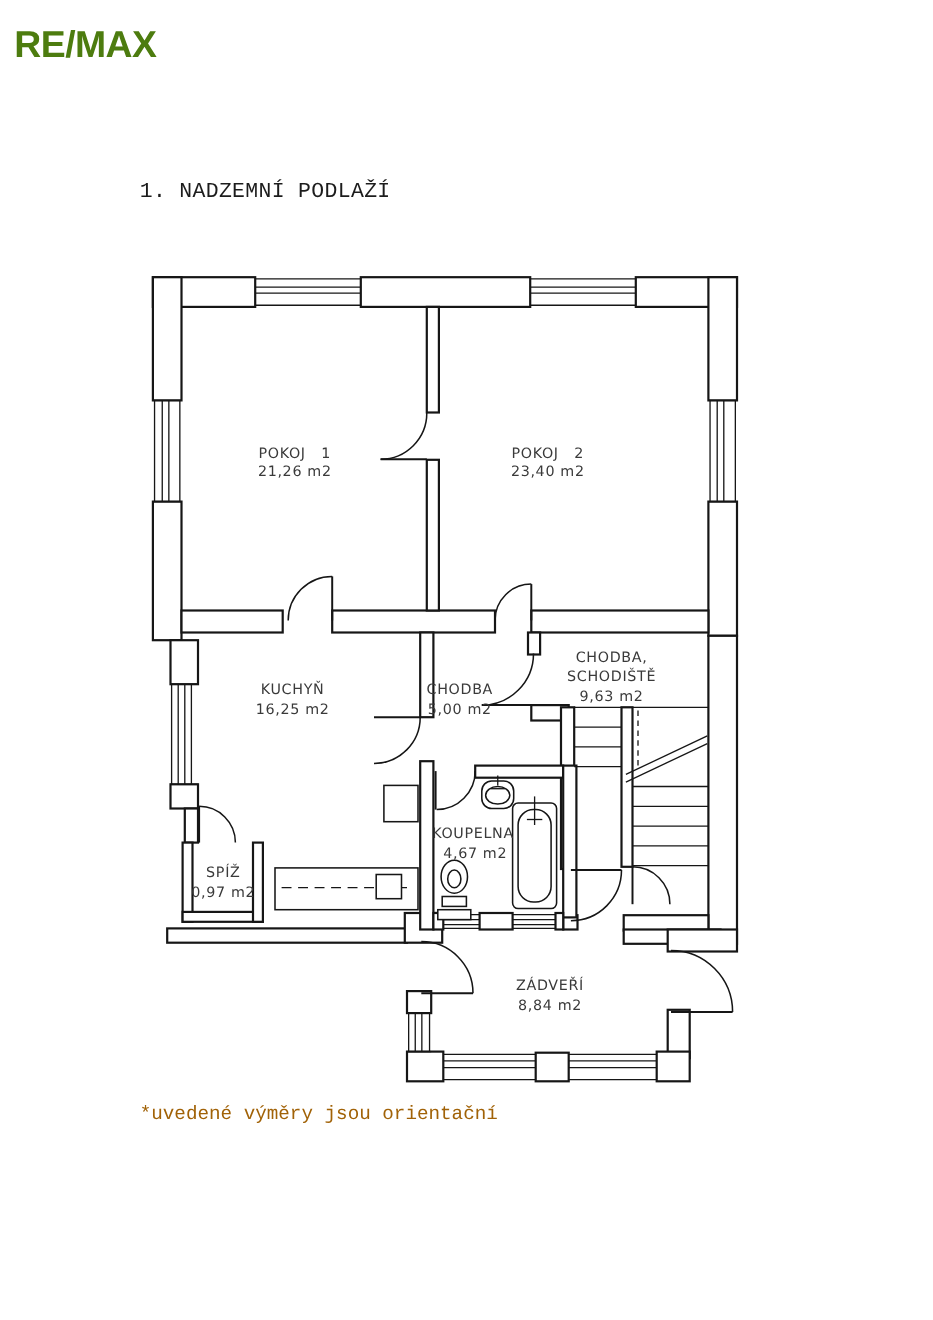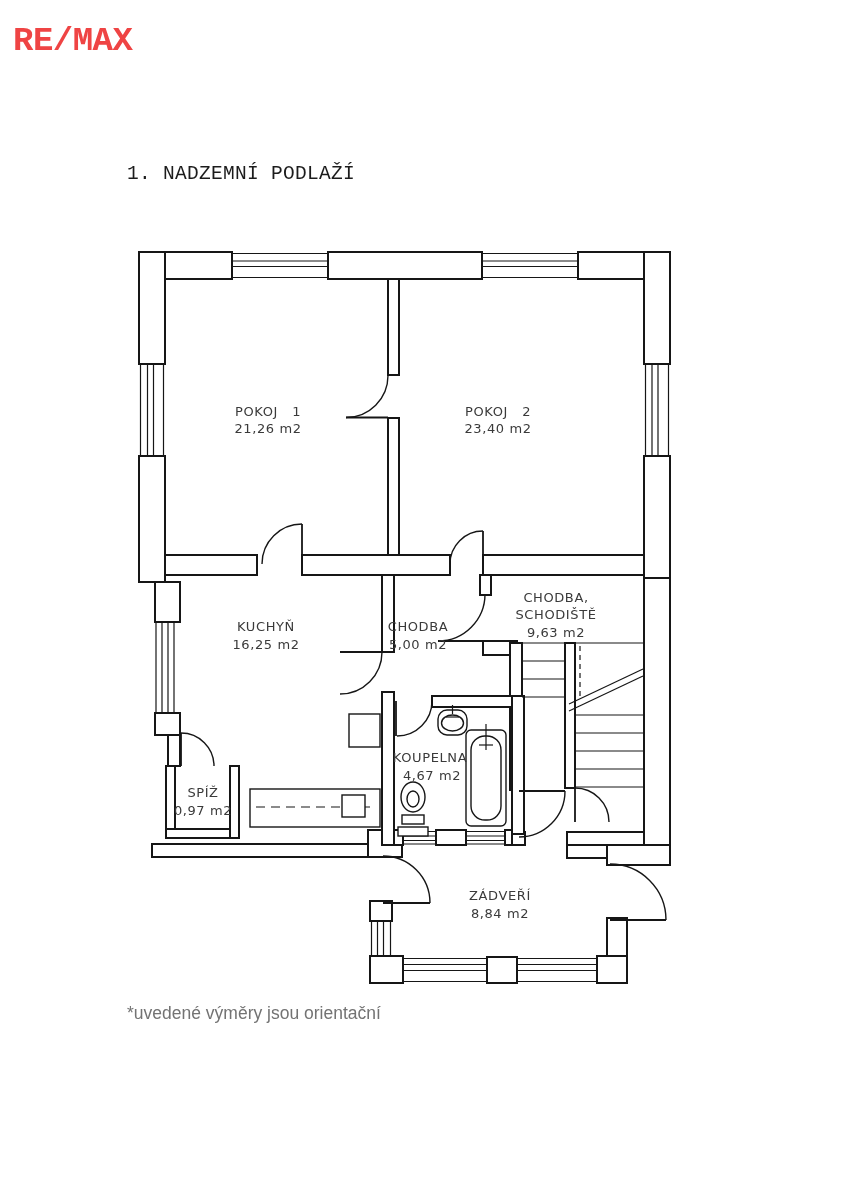--- a/index.html
+++ b/index.html
@@ -1,19 +1,19 @@
 <!DOCTYPE html>
 <html><head>
 <meta charset="utf-8">
 <style>
   html,body{margin:0;padding:0;background:#ffffff;}
   body{width:848px;height:1200px;position:relative;font-family:"Liberation Sans",sans-serif;overflow:hidden;}
-  .logo{position:absolute;left:13px;top:22px;font-family:Liberation Mono, monospace;font-weight:800;font-size:34px;letter-spacing:-.5px;color:#ef4444;}
+  .logo{position:absolute;left:13px;top:22px;font-family:Liberation Sans, sans-serif;font-weight:800;font-size:34px;letter-spacing:-.5px;color:#4d7c0f;}
   .title{position:absolute;left:127px;top:163px;font-family:Liberation Mono, monospace;font-size:19.5px;letter-spacing:.3px;color:#1c1c1c;}
-  .footnote{position:absolute;left:127px;top:1003px;font-family:Liberation Sans, sans-serif;font-size:17.5px;color:#737373;}
+  .footnote{position:absolute;left:127px;top:1003px;font-family:Liberation Mono, monospace;font-size:17.5px;color:#a16207;}
   svg.plan{position:absolute;left:0;top:0;}
   svg text{font-family:"DejaVu Sans",sans-serif;font-size:13px;fill:#3a3a3a;letter-spacing:.6px;white-space:pre;text-anchor:middle;}
   .wall{fill:#ffffff;stroke:#161616;stroke-width:2;}
   .win{stroke:#161616;stroke-width:1.2;fill:none;}
   .door{stroke:#161616;stroke-width:1.4;fill:none;}
   .leaf{stroke:#161616;stroke-width:1.8;fill:none;}
   .fix{stroke:#161616;stroke-width:1.4;fill:#ffffff;}
   .thin{stroke:#161616;stroke-width:1.2;fill:none;}
 </style>
 </head>

